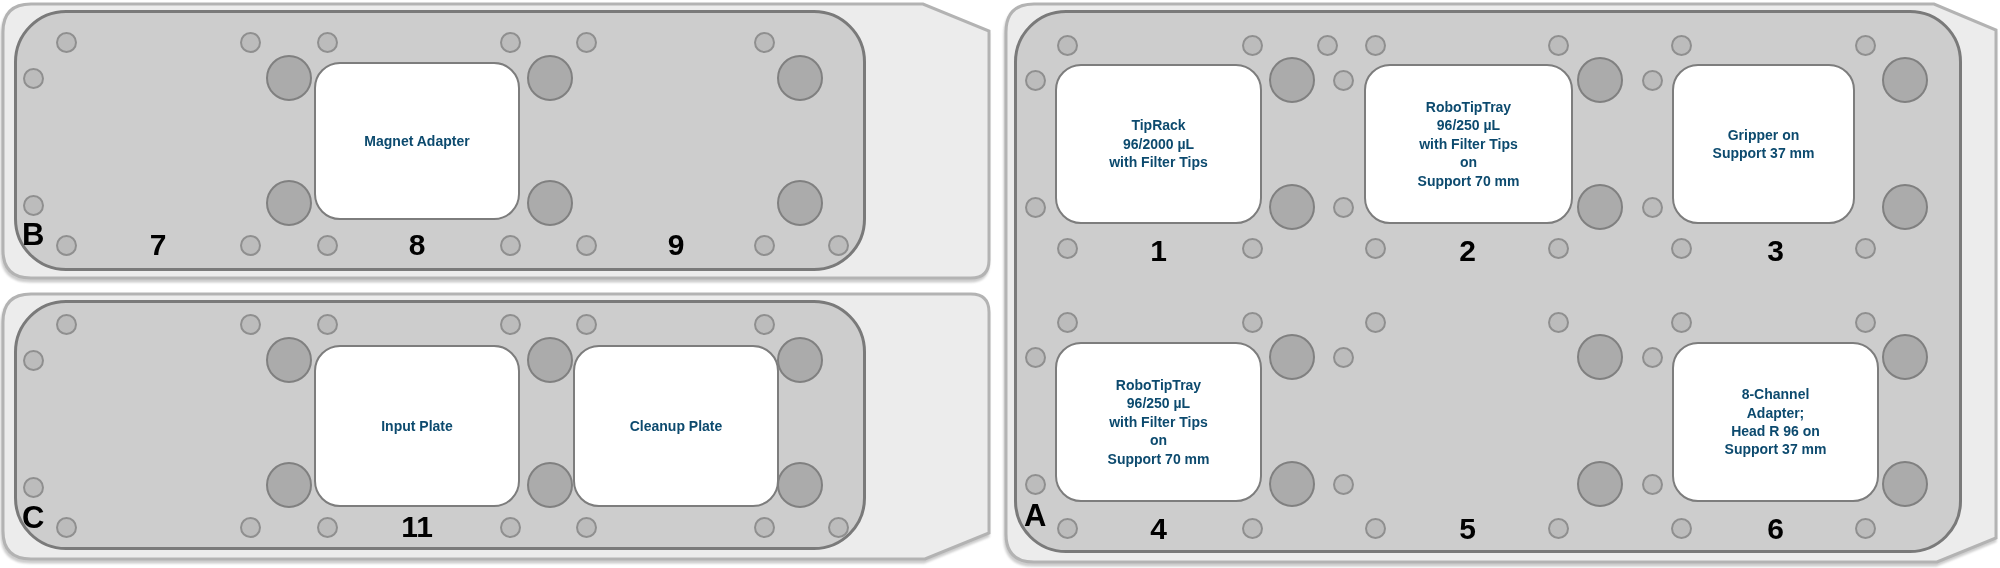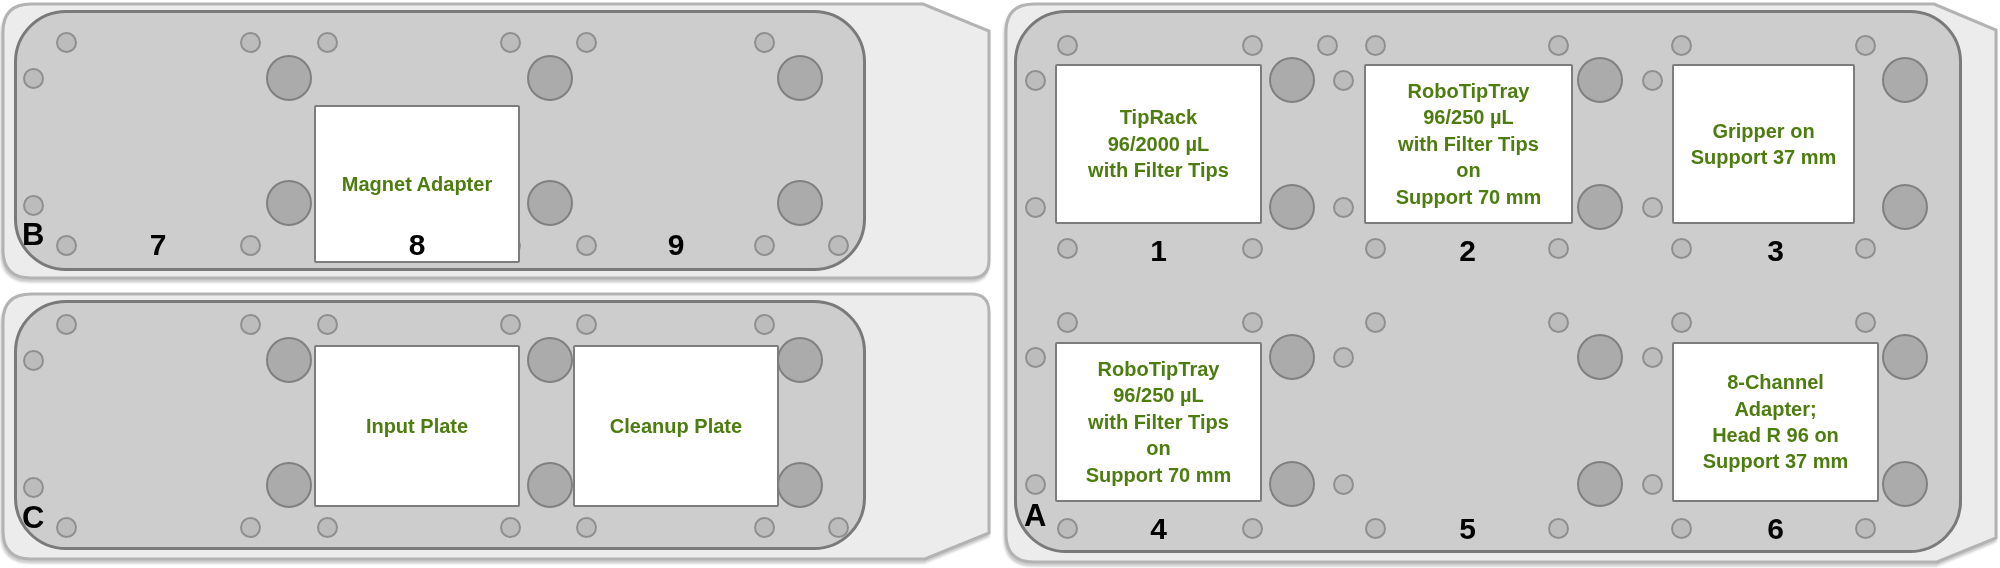--- a/index.html
+++ b/index.html
@@ -21,30 +21,30 @@
     position: absolute;
     background: #cdcdcd;
     border: 3px solid #7a7a7a;
     border-radius: 52px;
     box-sizing: border-box;
   }
   .plate {
     position: absolute;
     background: #ffffff;
     border: 2.5px solid #7d7d7d;
-    border-radius: 2px;
+    border-radius: 26px;
     box-sizing: border-box;
     display: flex;
     align-items: center;
     justify-content: center;
     text-align: center;
     font-weight: 700;
-    font-size: 20px;
+    font-size: 14px;
     line-height: 1.32;
-    color: #4d7c0f;
+    color: #0c4a6e;
     white-space: pre-line;
     padding: 4px;
   }
   .circle { position: absolute; border-radius: 50%; box-sizing: border-box; }
   .circle.s { width: 21px; height: 21px; background: #bcbcbc; border: 2.5px solid #8f8f8f; }
   .circle.l { width: 46px; height: 46px; background: #ababab; border: 2.5px solid #808080; }
   .num {
     position: absolute;
     width: 207px;
     text-align: center;
@@ -181,35 +181,36 @@
   <div class="plate" style="left:1055px; top:342px; width:207px; height:160px;">RoboTipTray
 96/250 µL
 with Filter Tips
 on
 Support 70 mm</div>
   <div class="plate" style="left:1672px; top:342px; width:207px; height:160px;">8-Channel
 Adapter;
 Head R 96 on
 Support 37 mm</div>
 
-  <div class="plate" style="left:314px; top:62px; width:206px; height:158px;margin-top:43px;">Magnet Adapter</div>
+  <div class="plate" style="left:314px; top:62px; width:206px; height:158px;">Magnet Adapter</div>
 
   <div class="plate" style="left:573px; top:345px; width:206px; height:162px;">Cleanup Plate</div>
   <div class="plate" style="left:314px; top:345px; width:206px; height:162px;">Input Plate</div>
 
   <div class="num" style="left:1055px; top:234px;">1</div>
   <div class="num" style="left:1364px; top:234px;">2</div>
   <div class="num" style="left:1672px; top:234px;">3</div>
 
   <div class="num" style="left:1055px; top:512px;">4</div>
   <div class="num" style="left:1364px; top:512px;">5</div>
   <div class="num" style="left:1672px; top:512px;">6</div>
 
   <div class="num" style="left:55px; top:228px; width:206px;">7</div>
   <div class="num" style="left:314px; top:228px; width:206px;">8</div>
   <div class="num" style="left:573px; top:228px; width:206px;">9</div>
 
+  <div class="num" style="left:314px; top:510px; width:206px;">11</div>
 
   <div class="deck-letter" style="left:22px; top:217px;">B</div>
   <div class="deck-letter" style="left:22px; top:500px;">C</div>
   <div class="deck-letter" style="left:1024px; top:498px;">A</div>
 
 </div>
 
 </body></html>

